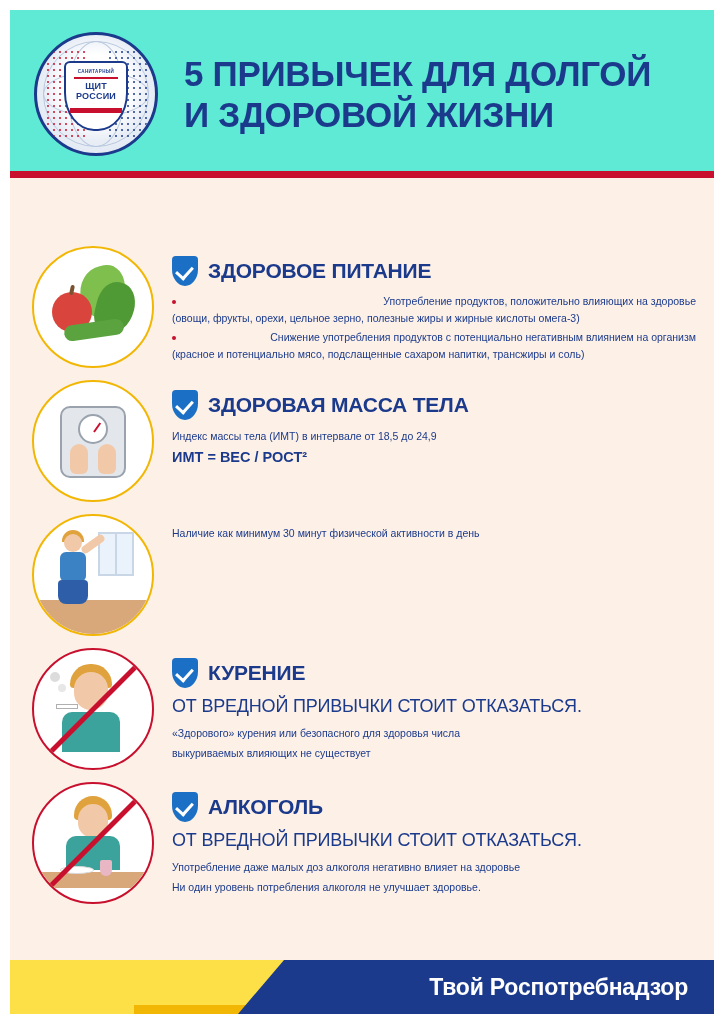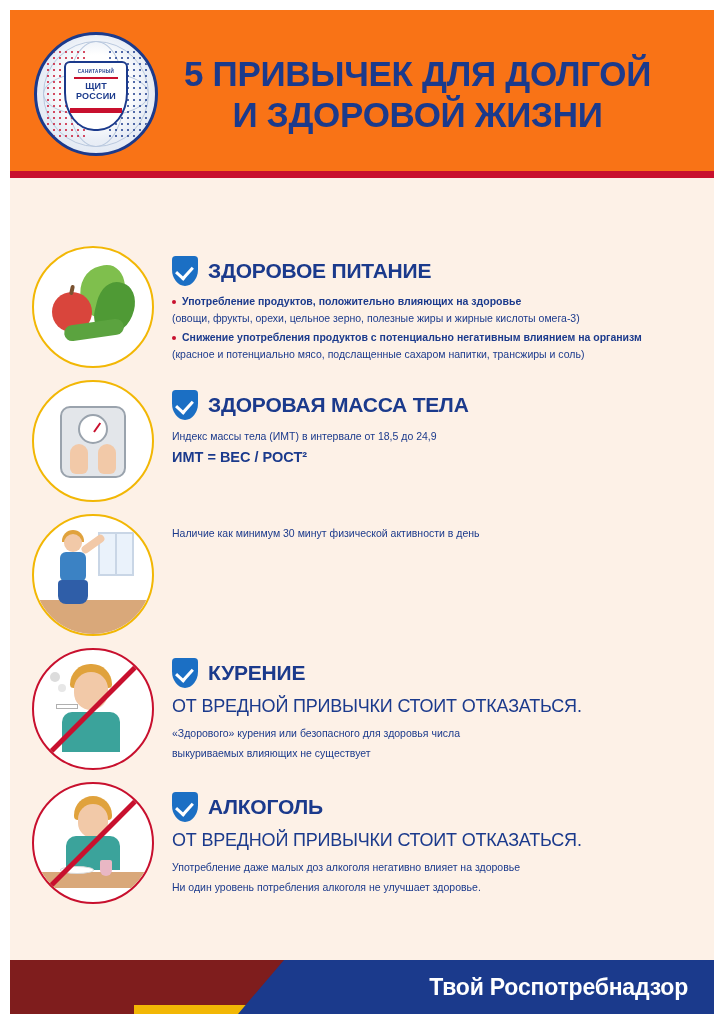--- a/index.html
+++ b/index.html
@@ -20,21 +20,21 @@
     background: #fdf1e7;
     box-sizing: border-box;
     border: 10px solid #ffffff;
     overflow: hidden;
   }
 
   
   .header {
     position: relative;
     height: 168px;
-    background: #f97316;
+    background: #5eead4;
     display: flex;
     align-items: center;
     padding-left: 24px;
     box-sizing: border-box;
   }
   .header-rule {
     position: absolute;
     left: 0; right: 0;
     bottom: 0;
     height: 7px;
@@ -113,21 +113,20 @@
     background: #c8102e;
   }
   .header-title {
     margin-left: 26px;
     color: #1b3a8c;
     font-weight: bold;
     font-size: 35px;
     line-height: 41px;
     letter-spacing: -0.3px;
     text-transform: uppercase;
-    text-align: center;
   }
 
   
   .content {
     padding: 14px 0 0 0;
     margin-top: 48px;
   }
   .row {
     display: flex;
     align-items: flex-start;
@@ -195,25 +194,26 @@
   .subheading {
     color: #1b3a8c;
     font-size: 18px;
     letter-spacing: -0.2px;
     margin: 4px 0 8px 0;
     text-transform: uppercase;
   }
   .bullet {
     color: #1b3a8c;
     font-size: 10.5px;
-    font-weight: bold;
+    font-weight: normal;
     line-height: 15px;
     margin: 2px 0 0 0;
     position: relative;
     padding-left: 10px;
+    text-align: right;
   }
   .bullet::before {
     content: "";
     position: absolute;
     left: 0;
     top: 6px;
     width: 4px;
     height: 4px;
     border-radius: 50%;
     background: #c8102e;
@@ -229,21 +229,21 @@
     font-size: 14.5px;
     font-weight: bold;
     margin-top: 5px;
   }
 
   
   .footer {
     position: absolute;
     left: 0; right: 0; bottom: 0;
     height: 54px;
-    background: #7f1d1d;
+    background: #fde047;
   }
   .footer-bar {
     position: absolute;
     right: 0;
     bottom: 0;
     width: 430px;
     height: 54px;
     background: #1b3a8c;
     display: flex;
     align-items: center;

